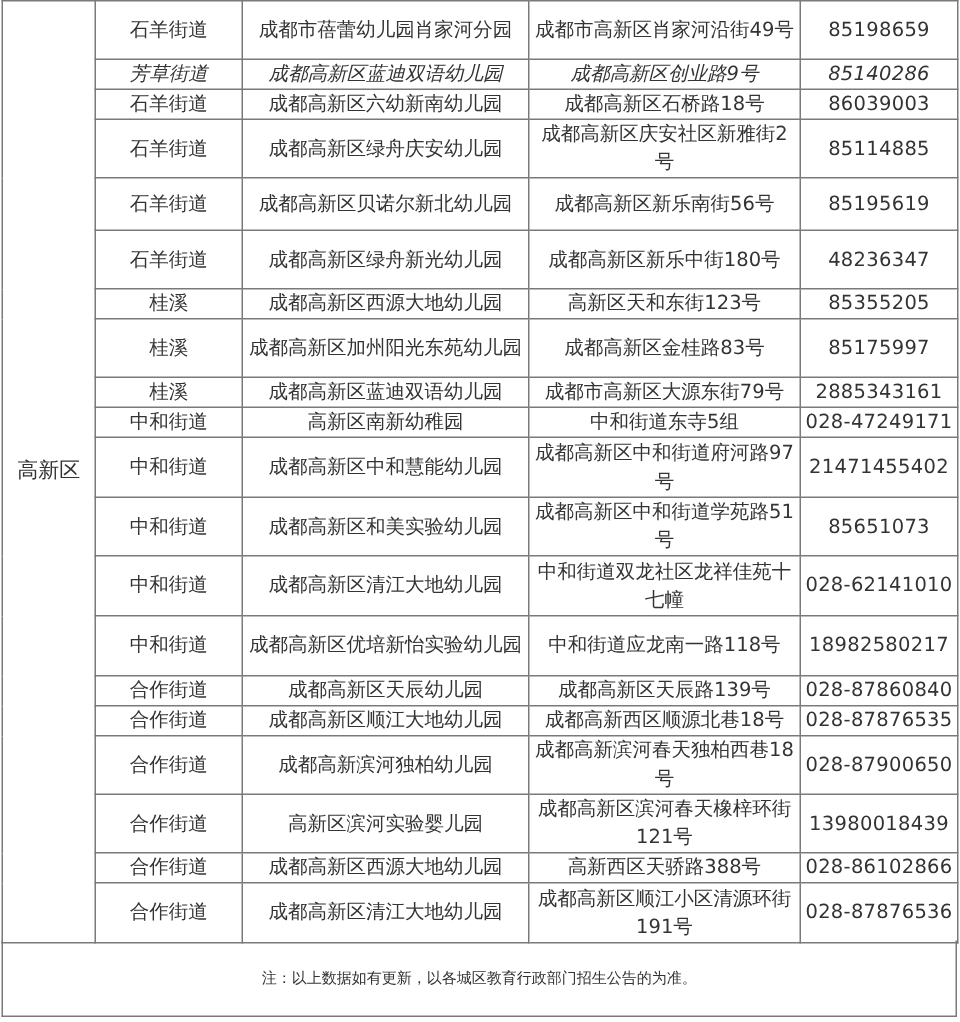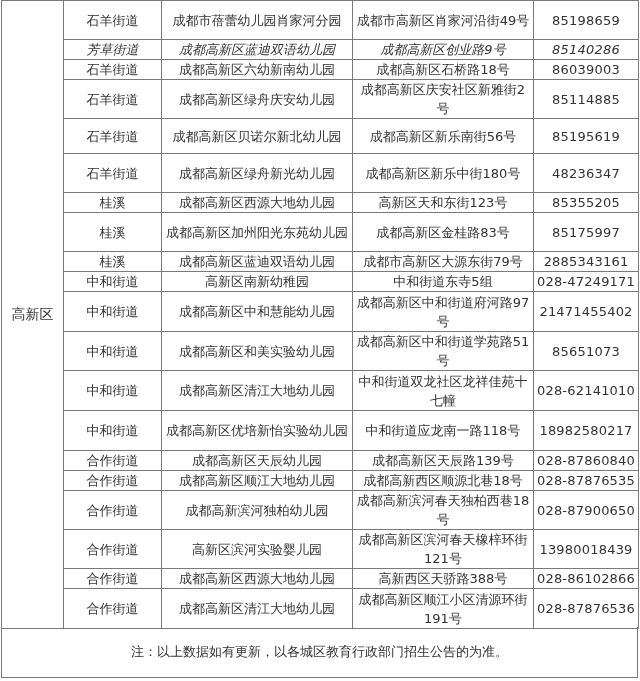--- a/index.html
+++ b/index.html
@@ -7,21 +7,21 @@
          font-family: "DejaVu Sans", "Liberation Sans", sans-serif; color: #333333; }
   .wrap { position: absolute; left: 1px; top: 0; width: 637px; }
   table { border-collapse: collapse; width: 637px; table-layout: fixed; }
   td { border: 1px solid #7a7a7a; text-align: center; vertical-align: middle;
        font-size: 13px; line-height: 19px; padding: 0 2px; overflow: hidden; word-break: break-all; }
   td.district { font-size: 14px; }
   td.phone { font-size: 13px; letter-spacing: 0.2px; }
   .note { position: absolute; left: 1px; top: 627px; width: 635px; height: 50px;
           border: 1px solid #7a7a7a; border-top: none; box-sizing: content-box;
           display: flex; align-items: center; justify-content: center;
-          font-size: 13px; color: #333; }
+          font-size: 10px; color: #333; }
 </style>
 </head>
 <body>
 
 <div class="wrap">
   <table>
     <colgroup>
       <col style="width:62px">
       <col style="width:98px">
       <col style="width:191px">

